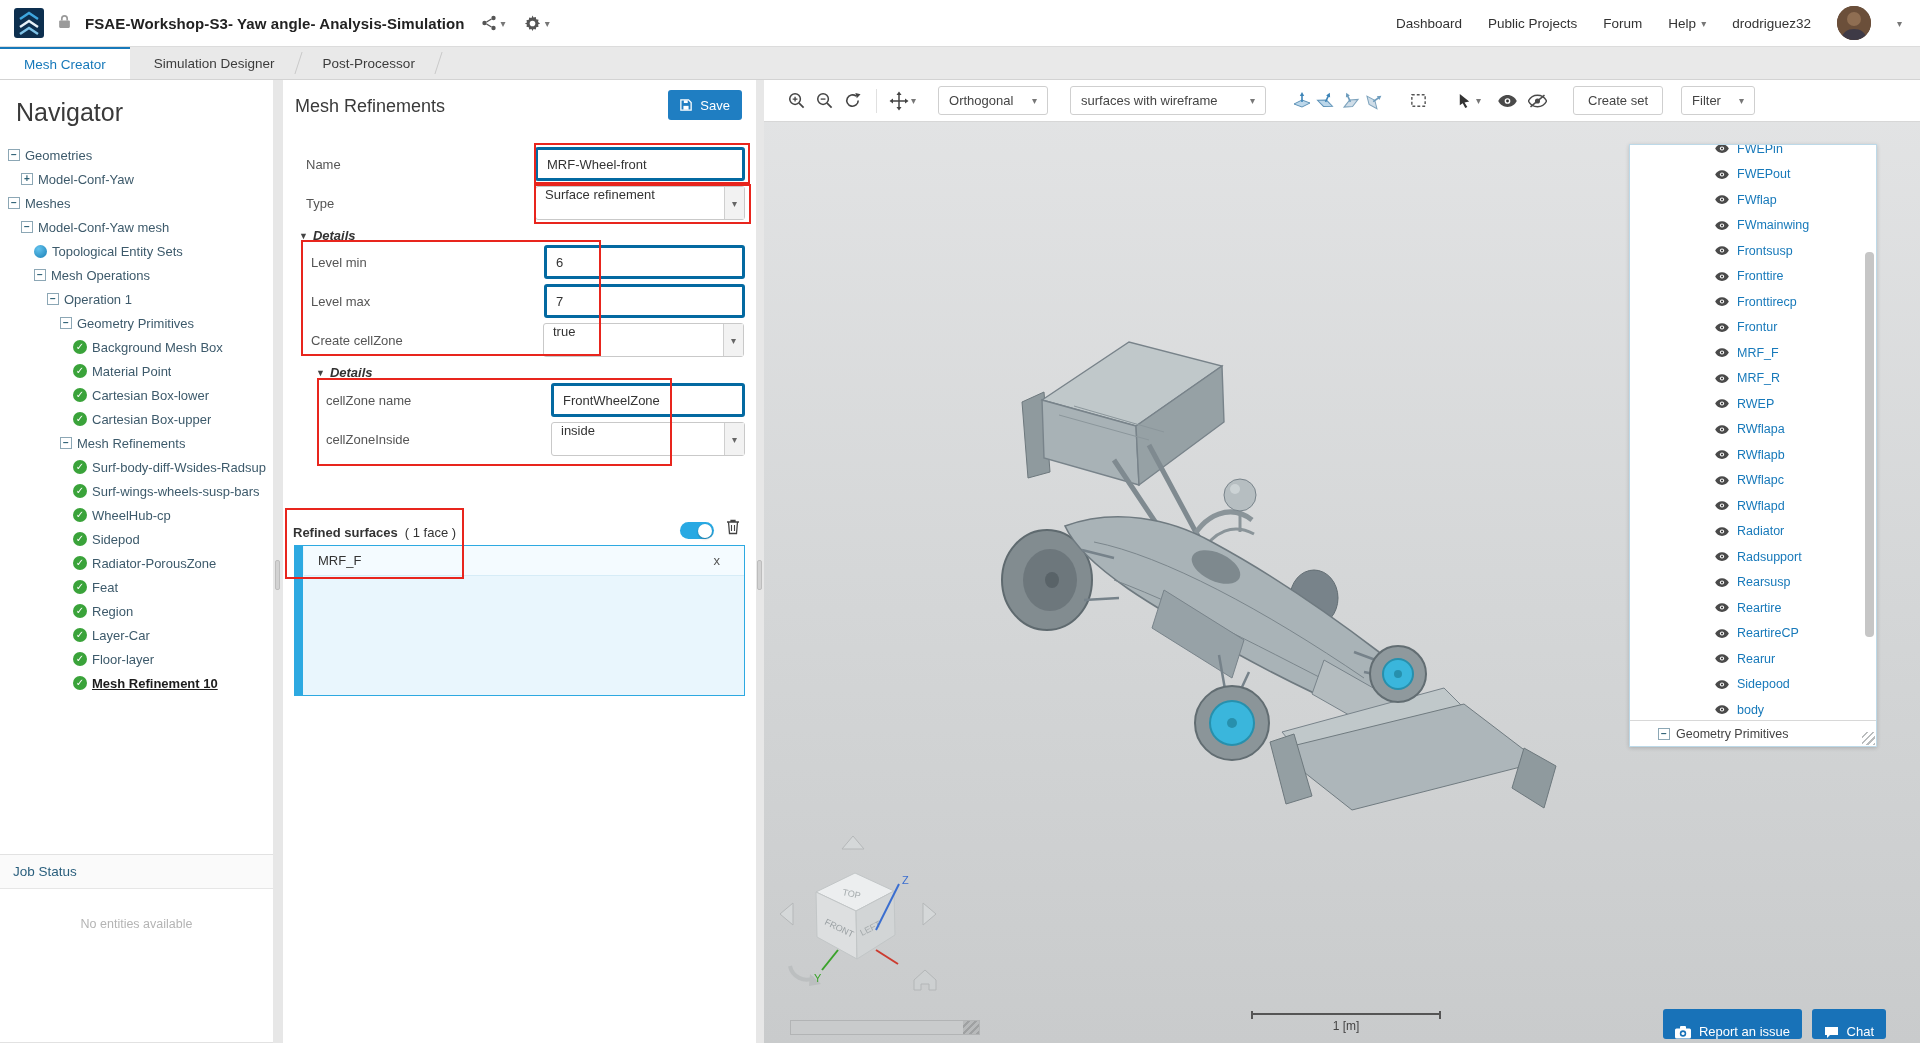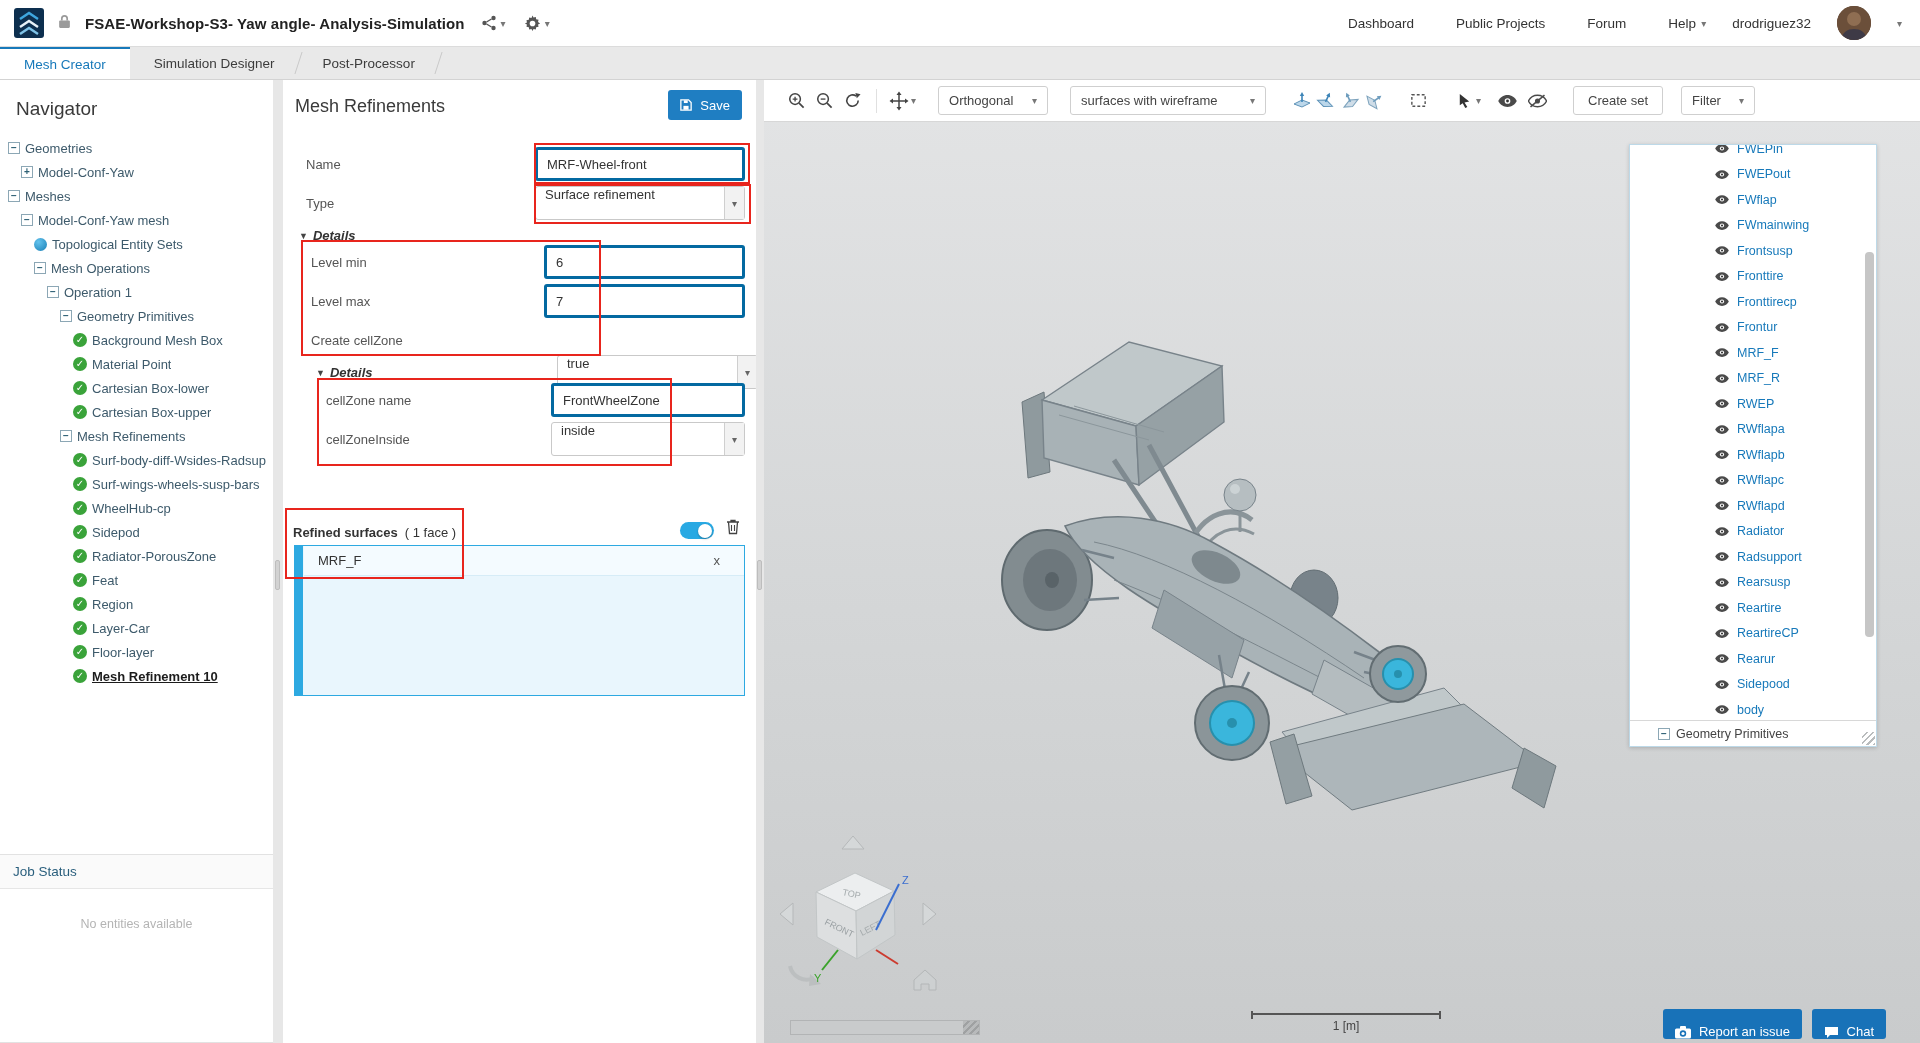--- a/index.html
+++ b/index.html
@@ -8,37 +8,37 @@
   .app { position:relative; width:1920px; height:1043px; background:#737373; }
 
   
   .topbar { position:absolute; top:0; left:0; right:0; height:47px; background:#fff; border-bottom:1px solid #dcdcdc; display:flex; align-items:center; padding:0 18px 0 14px; z-index:30; }
   .topbar-left { display:flex; align-items:center; gap:14px; }
   .logo { width:30px; height:30px; cursor:pointer; }
   .proj-title { font-size:15px; font-weight:700; color:#222; letter-spacing:.1px; }
   .tb-iconbtn { display:flex; align-items:center; gap:4px; cursor:pointer; padding:4px 2px; }
   .chev { font-size:10px; color:#777; }
   .topbar-right { margin-left:auto; display:flex; align-items:center; gap:26px; }
-  .nav-link { font-size:13.5px; color:#333; cursor:pointer; display:flex; align-items:center; gap:5px;margin-left:16px; }
+  .nav-link { font-size:13.5px; color:#333; cursor:pointer; display:flex; align-items:center; gap:5px; }
   .username { font-size:13.5px; color:#333; }
   .avatar { width:34px; height:34px; border-radius:50%; overflow:hidden; background:#5d4534; cursor:pointer; }
 
   
   .tabbar { position:absolute; top:47px; left:0; right:0; height:33px; background:#e9e9e9; border-bottom:1px solid #d3d3d3; display:flex; align-items:stretch; z-index:25; }
   .tab { position:relative; padding:0 24px; display:flex; align-items:center; font-size:13.5px; color:#3c3c3c; cursor:pointer; }
   .tab::before { content:""; position:absolute; right:0; top:5px; bottom:5px; width:1px; background:#c9c9c9; transform:skewX(-18deg); }
   .tab.active { background:#fff; color:#1779ba; border-top:2px solid #1779ba; }
   .tab.active::before { display:none; }
 
   
   .workspace { position:absolute; top:80px; left:0; right:0; bottom:0; display:flex; }
 
   
   .navigator { width:273px; background:#fff; display:flex; flex-direction:column; overflow:hidden; }
-  .nav-title { font-size:19px; color:#3a3a3a; padding:18px 16px 4px; font-weight:400; }
+  .nav-title { font-size:25px; color:#3a3a3a; padding:18px 16px 4px; font-weight:400; }
   .nav-tree { flex:1; overflow:hidden; padding-top:12px; }
   .tree-row { height:24px; display:flex; align-items:center; gap:5px; white-space:nowrap; cursor:pointer; font-size:13px; color:#3d5a6b; }
   .tree-row .tree-label { overflow:hidden; text-overflow:ellipsis; }
   .tree-row.selected .tree-label { font-weight:700; text-decoration:underline; color:#1c1c1c; }
   .t-box { flex:0 0 12px; width:12px; height:12px; border:1px solid #8ca7b5; background:#fff; color:#2d6074; font-size:10px; font-weight:700; line-height:10px; text-align:center; }
   .t-dot { flex:0 0 13px; width:13px; height:13px; border-radius:50%; background:radial-gradient(circle at 35% 30%, #63c3ee, #1a7fb5); }
   .t-check { flex:0 0 14px; width:14px; height:14px; border-radius:50%; background:#3aa33a; color:#fff; font-size:10px; line-height:14px; text-align:center; }
   .job { height:189px; border-top:1px solid #e2e2e2; border-bottom:1px solid #e2e2e2; }
   .job-header { padding:9px 13px; font-size:13.5px; color:#2a5f7d; background:#fafafa; border-bottom:1px solid #e6e6e6; }
   .job-empty { text-align:center; color:#b4b4b4; font-size:12.5px; padding-top:28px; }
@@ -320,21 +320,21 @@
         <input class="finput" style="top: 165px; left: 261px; width: 201px;" value="6">
 
         <div class="frow" style="top:204px; left:28px;">
             <span class="flabel">Level max</span>
           </div>
         <input class="finput" style="top: 204px; left: 261px; width: 201px;" value="7">
 
         <div class="frow" style="top:243px; left:28px;">
             <span class="flabel">Create cellZone</span>
           </div>
-        <div class="sel" style="top:243px; left:274px; width:201px;margin-top:32px;">
+        <div class="sel" style="top:243px; left:260px; width:201px;">
           <span class="sel-val">true</span>
           <span class="sel-arrow">▾</span>
         </div>
 
         <div class="dhead" style="top:285px; left:33px;">
           <span class="tri">▼</span>
           <span>Details</span>
         </div>
 
         <div class="frow" style="top:303px; left:43px;">

